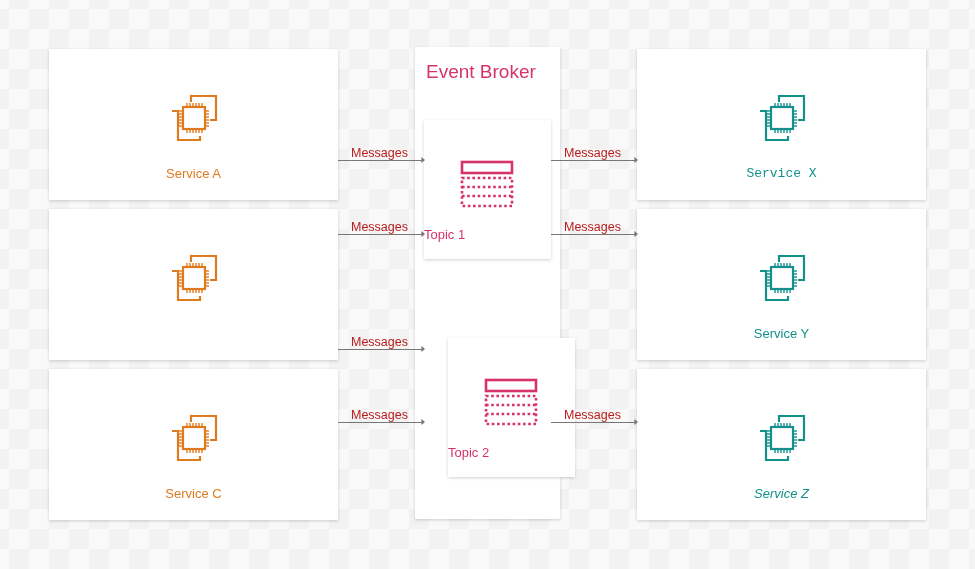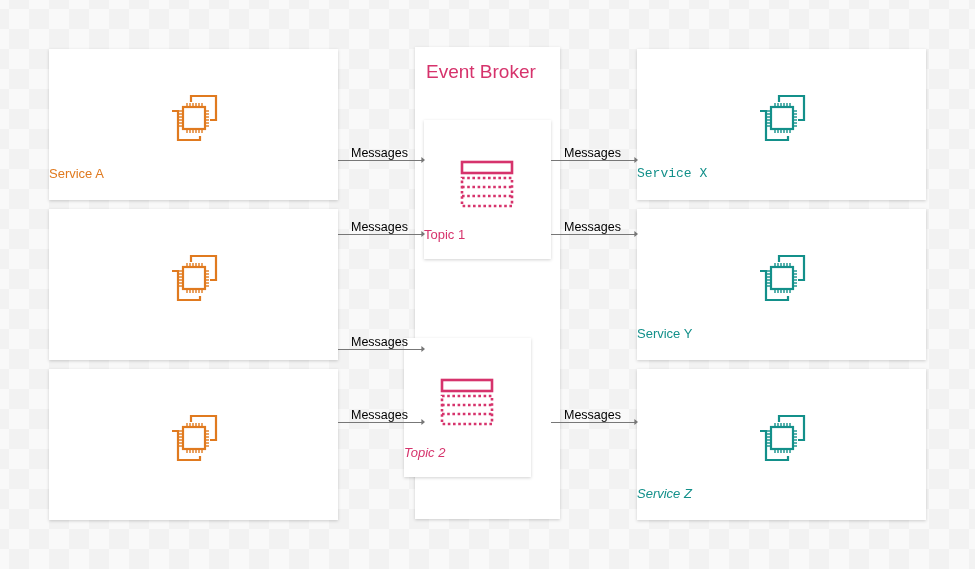--- a/index.html
+++ b/index.html
@@ -12,36 +12,36 @@
       linear-gradient(45deg, #f2f2f2 25%, transparent 25%, transparent 75%, #f2f2f2 75%);
     background-size:40px 40px;
     background-position:9px 9px, 29px 29px;
   }
   .card {
     position:absolute; background:#fff;
     box-shadow:0 1px 3px rgba(0,0,0,0.18);
   }
   .svc { width:289px; height:151px; }
   .svc .icon { position:absolute; left:50%; top:44px; transform:translateX(-50%); width:50px; height:50px; }
-  .svc .label { position:absolute; left:0; right:0; top:117px; text-align:left; font-size:13px; }
+  .svc .label { position:absolute; left:0; right:0; top:117px; text-align:center; font-size:13px; }
   .orange { color:#e07a1f; }
   .teal { color:#13908a; }
   .pink { color:#d6336c; }
   .broker { left:415px; top:47px; width:145px; height:472px; }
   .broker-title { position:absolute; left:11px; top:14px; font-size:19px; }
   .topic { width:127px; height:139px; }
   .topic .ticon { position:absolute; left:36px; top:40px; width:54px; height:48px; }
   .topic .label { position:absolute; left:0; right:0; top:107px; text-align:left; font-size:13px; }
   .arrow { position:absolute; height:1px; background:#777; }
   .arrow::after {
     content:""; position:absolute; right:-1px; top:-3px;
     border-left:6px solid #777; border-top:3.5px solid transparent; border-bottom:3.5px solid transparent;
     width:0; height:0; transform:scaleX(0.6); transform-origin:right;
   }
-  .msg { position:absolute; font-size:12.5px; color:#000000; }
+  .msg { position:absolute; font-size:12.5px; color:#b91c1c; }
 </style>
 </head>
 <body>
 
 <svg width="0" height="0" style="position:absolute">
   <defs>
     <symbol id="chip" viewBox="0 0 50 50">
       <path d="M3 18 H9 V47 H31 V43" fill="none" stroke="currentColor" stroke-width="2.2"></path>
       <path d="M22 9 V3 H47 V27 H41" fill="none" stroke="currentColor" stroke-width="2.2"></path>
       <rect x="14" y="14" width="22" height="22" fill="none" stroke="currentColor" stroke-width="2.2"></rect>
@@ -91,32 +91,33 @@
 </div>
 <div class="card svc" style="left:49px; top:209px;">
   <svg class="icon orange">
       <use href="#chip"></use>
     </svg>
 </div>
 <div class="card svc" style="left:49px; top:369px;">
   <svg class="icon orange">
       <use href="#chip"></use>
     </svg>
+  <div class="label orange">Service C</div>
 </div>
 
 <div class="card broker">
   <div class="broker-title pink">Event Broker</div>
 </div>
 <div class="card topic" style="left:424px; top:120px;">
   <svg class="ticon pink">
       <use href="#topic"></use>
     </svg>
   <div class="label pink">Topic 1</div>
 </div>
-<div class="card topic" style="left:404px; top:338px;font-style:italic;">
+<div class="card topic" style="left:448px; top:338px;">
   <svg class="ticon pink">
       <use href="#topic"></use>
     </svg>
   <div class="label pink">Topic 2</div>
 </div>
 
 <div class="card svc" style="left:637px; top:49px;font-family:Liberation Mono, monospace;">
   <svg class="icon teal">
       <use href="#chip"></use>
     </svg>

